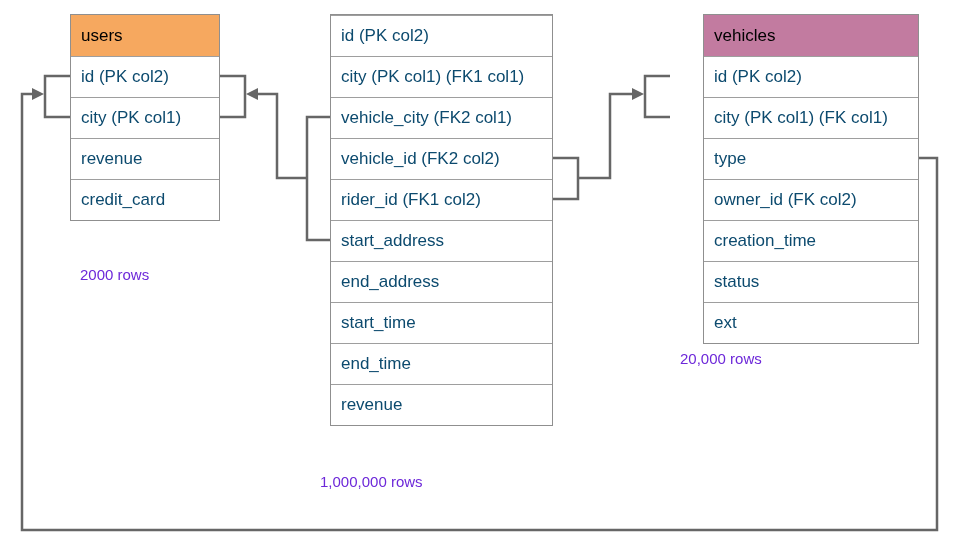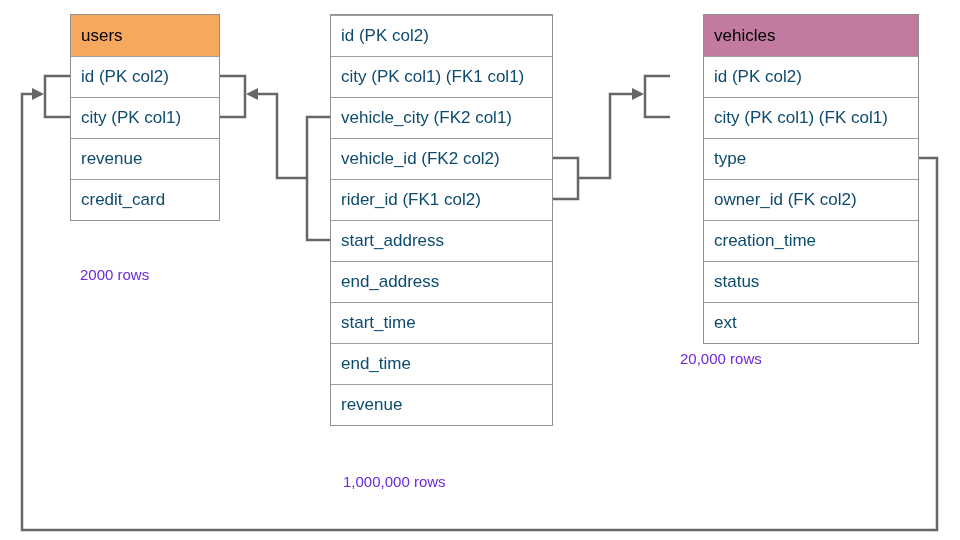--- a/index.html
+++ b/index.html
@@ -80,21 +80,21 @@
         <div class="col-row">vehicle_city (FK2 col1)</div>
         <div class="col-row">vehicle_id (FK2 col2)</div>
         <div class="col-row">rider_id (FK1 col2)</div>
         <div class="col-row">start_address</div>
         <div class="col-row">end_address</div>
         <div class="col-row">start_time</div>
         <div class="col-row">end_time</div>
         <div class="col-row">revenue</div>
       </div>
   </div>
-  <div class="rowcount" style="left:343px;top:473px;">1,000,000 rows</div>
+  <div class="rowcount" style="left:320px;top:473px;">1,000,000 rows</div>
 
   <div class="table" style="left:670px;width:216px;margin-left:33px;">
     <div class="tbl-header" style="background: rgb(194, 123, 160);">vehicles</div>
     <div>
         <div class="col-row">id (PK col2)</div>
         <div class="col-row">city (PK col1) (FK col1)</div>
         <div class="col-row">type</div>
         <div class="col-row">owner_id (FK col2)</div>
         <div class="col-row">creation_time</div>
         <div class="col-row">status</div>

